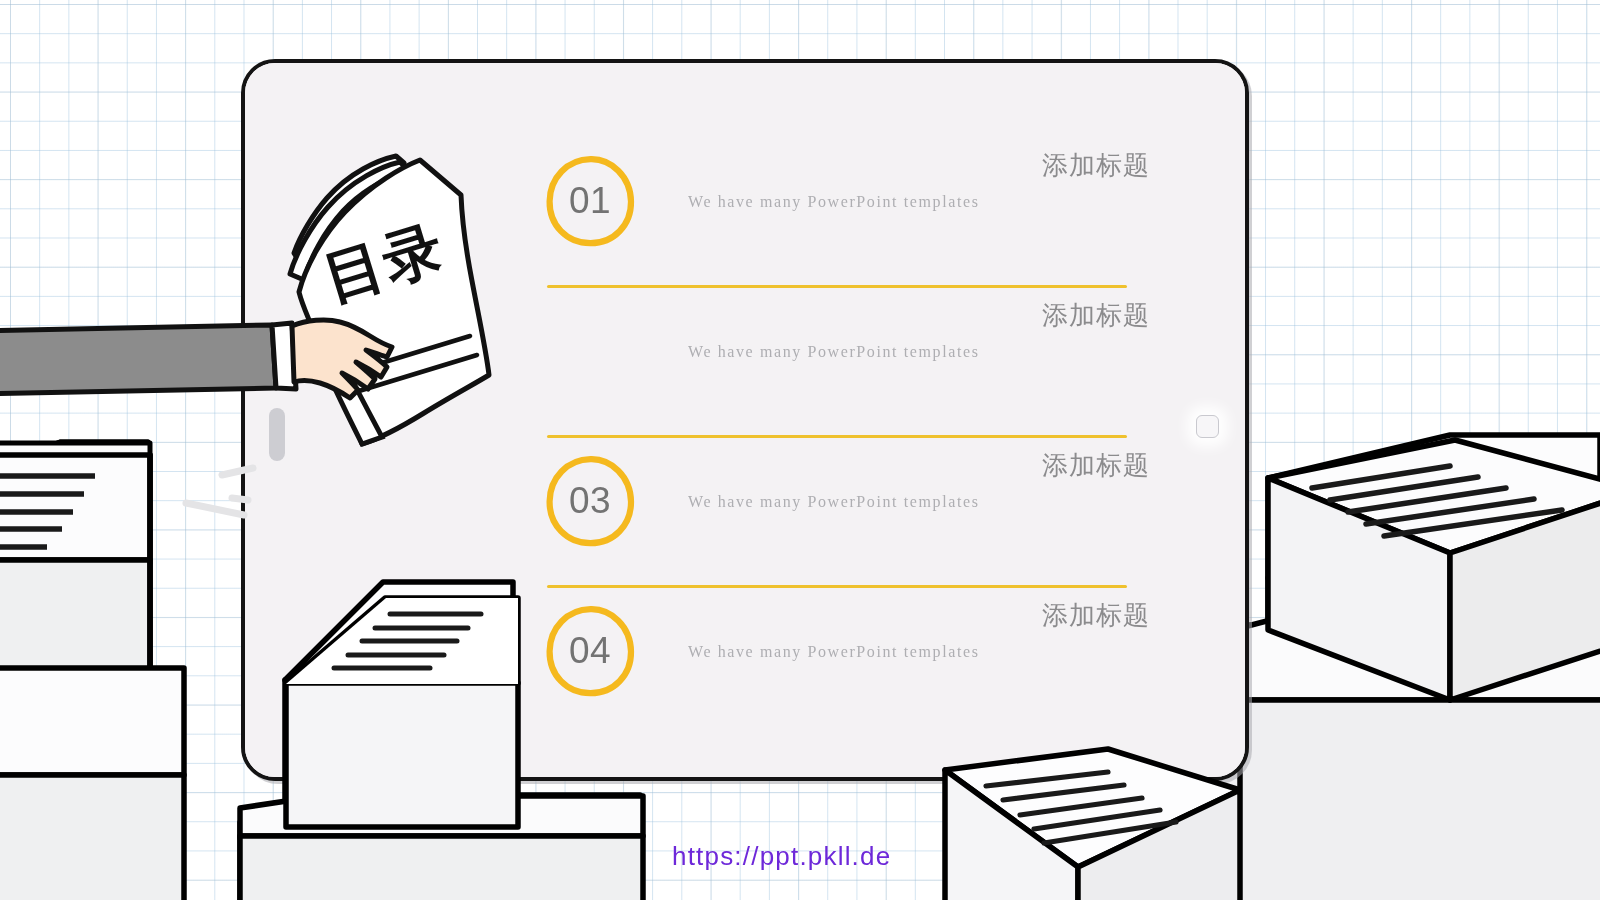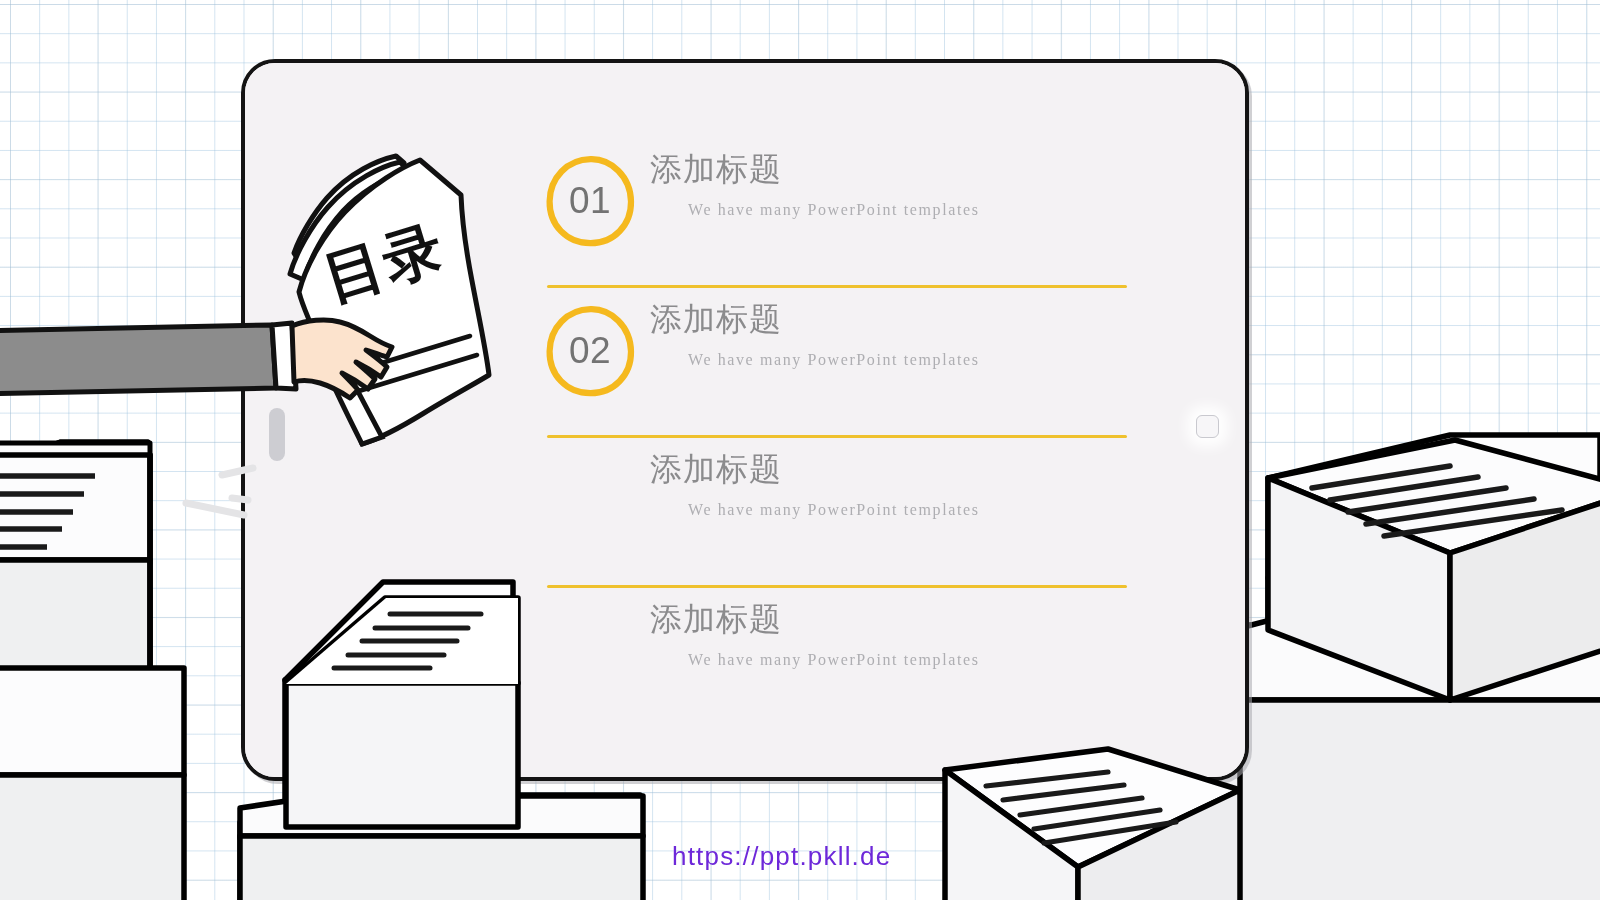--- a/index.html
+++ b/index.html
@@ -130,25 +130,26 @@
     letter-spacing: 0.5px;
   }
   .row-text {
     position: absolute;
     left: 105px;
     top: 10px;
     width: 500px;
   }
   .row-title {
     font-family: Liberation Sans, sans-serif;
-    font-size: 32px;
+    font-size: 26px;
     color: #8b8b8d;
     letter-spacing: 1px;
     line-height: 1.3;
     white-space: nowrap;
+    text-align: right;
   }
   .row-sub {
     font-family: Liberation Serif, serif;
     font-size: 16px;
     color: #aeaeb2;
     letter-spacing: 1.6px;
     margin-top: 10px;
     white-space: nowrap;
     margin-left: 38px;
   }
@@ -300,42 +301,48 @@
             <div class="num-text">01</div>
           </div>
           <div class="row-text">
             <div class="row-title">添加标题</div>
             <div class="row-sub">We have many PowerPoint templates</div>
           </div>
           <div class="row-divider"></div>
         </div>
 
         <div class="agenda-row">
+          <div class="row-text">
+            <div class="row-title">添加标题</div>
+            <div class="row-sub">We have many PowerPoint templates</div>
+          </div>
+          <div class="row-divider"></div>
+        </div>
+
+        <div class="agenda-row">
           <div class="num-circle">
             <svg viewBox="0 0 90 92">
               <path d="M45.5 4.2 C 66 3.6 85.6 21.5 86 46.5 C 86.3 70 68.8 88.4 45.2 88.2 C 21.8 88 4.2 70.2 4.6 46.2 C 5 22.6 22.4 4.6 45.5 4.2 Z" fill="none" stroke="#F5B91E" stroke-width="6.2" stroke-linecap="round"></path>
             </svg>
-            <div class="num-text">02</div>
+            <div class="num-text">03</div>
           </div>
           <div class="row-text">
             <div class="row-title">添加标题</div>
             <div class="row-sub">We have many PowerPoint templates</div>
           </div>
           <div class="row-divider"></div>
         </div>
 
         <div class="agenda-row">
-          <div class="row-text">
-            <div class="row-title">添加标题</div>
-            <div class="row-sub">We have many PowerPoint templates</div>
-          </div>
-          <div class="row-divider"></div>
-        </div>
-
-        <div class="agenda-row">
+          <div class="num-circle">
+            <svg viewBox="0 0 90 92">
+              <path d="M45.5 4.2 C 66 3.6 85.6 21.5 86 46.5 C 86.3 70 68.8 88.4 45.2 88.2 C 21.8 88 4.2 70.2 4.6 46.2 C 5 22.6 22.4 4.6 45.5 4.2 Z" fill="none" stroke="#F5B91E" stroke-width="6.2" stroke-linecap="round"></path>
+            </svg>
+            <div class="num-text">04</div>
+          </div>
           <div class="row-text">
             <div class="row-title">添加标题</div>
             <div class="row-sub">We have many PowerPoint templates</div>
           </div>
 
         </div>
 
       </div>
 
       <div class="tablet-speaker"></div>

